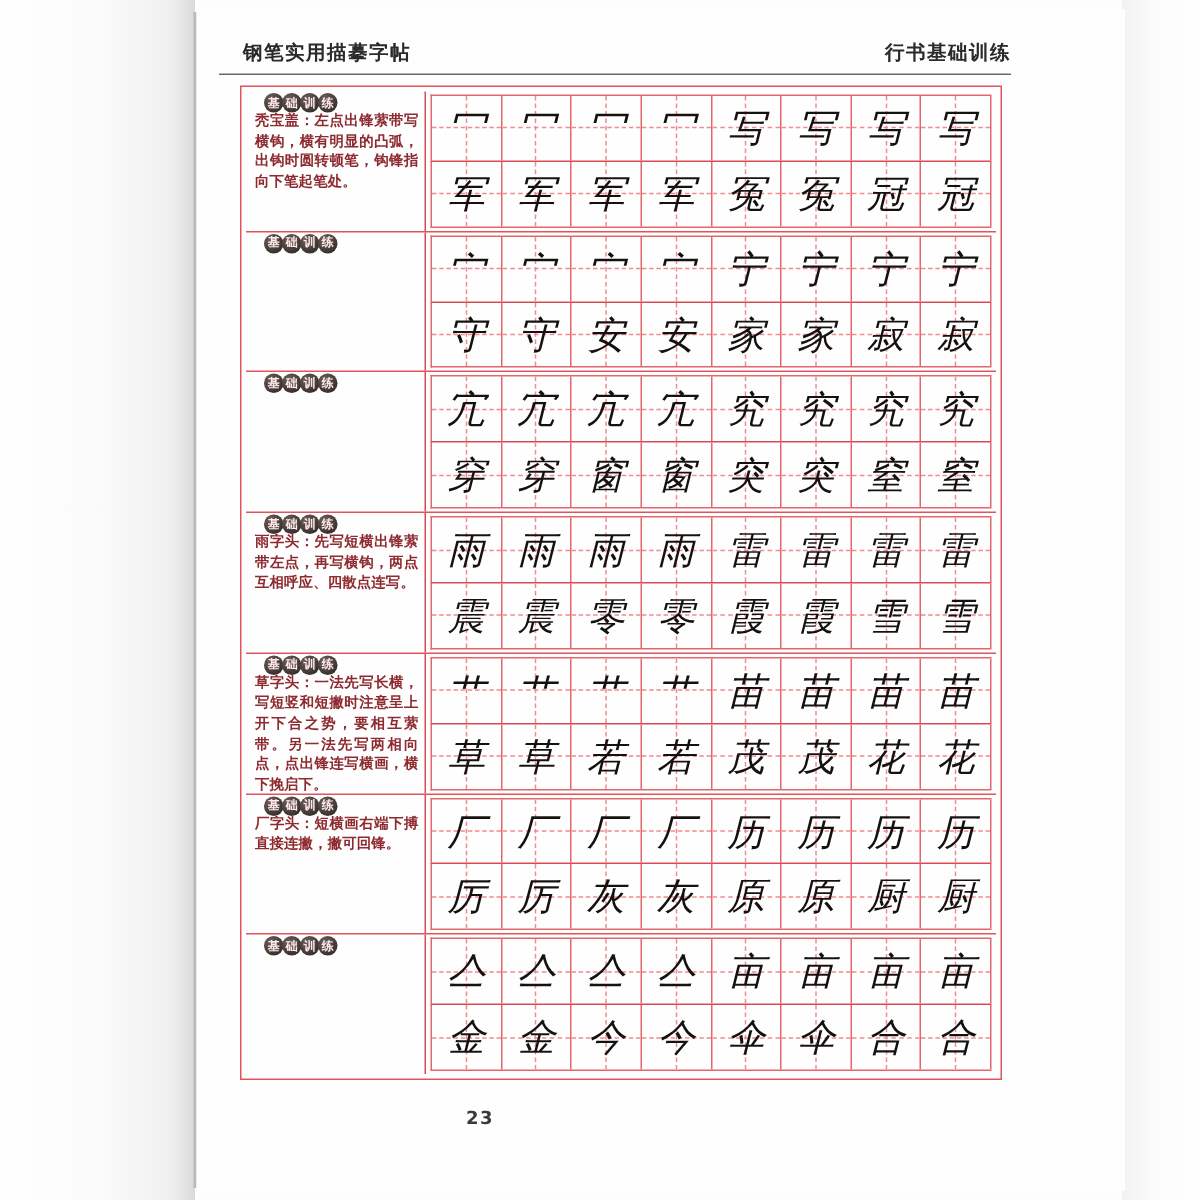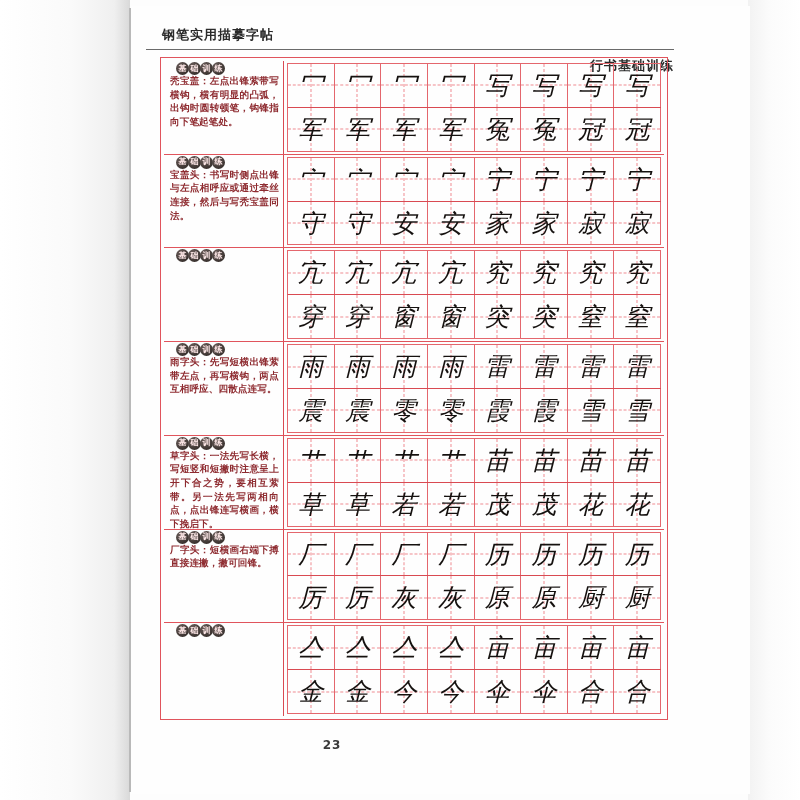--- a/index.html
+++ b/index.html
@@ -59,21 +59,21 @@
     position: absolute;
     top: 0;
     font-family: "DejaVu Sans", sans-serif;
     font-size: 13px;
     font-weight: bold;
     color: #2a2a2a;
     letter-spacing: 1px;
     white-space: nowrap;
   }
   #header .h-title { left: 16px; }
-  #header .h-sub   { right: 0px; margin-top: 31px; }
+  #header .h-sub   { right: 0px; }
   #header-rule {
     position: absolute;
     left: 0; top: 23px;
     width: 528px; height: 1px;
     background: #6a6a6a;
   }
 
   
   #sheet-border {
     position: absolute;
@@ -196,21 +196,21 @@
     line-height: 1;
     color: #15110f;
     z-index: 2;
     font-style: italic;
     font-weight: 500;
   }
 
   
   #page-number {
     position: absolute;
-    left: 12px; top: 738px;
+    left: 0; top: 738px;
     width: 640px;
     text-align: center;
     font-family: "DejaVu Sans", sans-serif;
     font-size: 12px;
     font-weight: bold;
     color: #3a3a3a;
     letter-spacing: 1px;
   }
 </style>
 </head>
@@ -297,21 +297,20 @@
           </div>
         </div>
         <div class="lesson-row">
           <div class="note-cell">
             <div class="badge">
               <span>基</span>
               <span>础</span>
               <span>训</span>
               <span>练</span>
             </div>
-            <div class="note-text">宝盖头：书写时侧点出锋与左点相呼应或通过牵丝连接，然后与写秃宝盖同法。</div>
           </div>
           <div class="grid-cell">
             <div class="char-line ">
               <div class="char-box">
                 <div class="glyph">宀</div>
               </div>
               <div class="char-box">
                 <div class="glyph">宀</div>
               </div>
               <div class="char-box">

